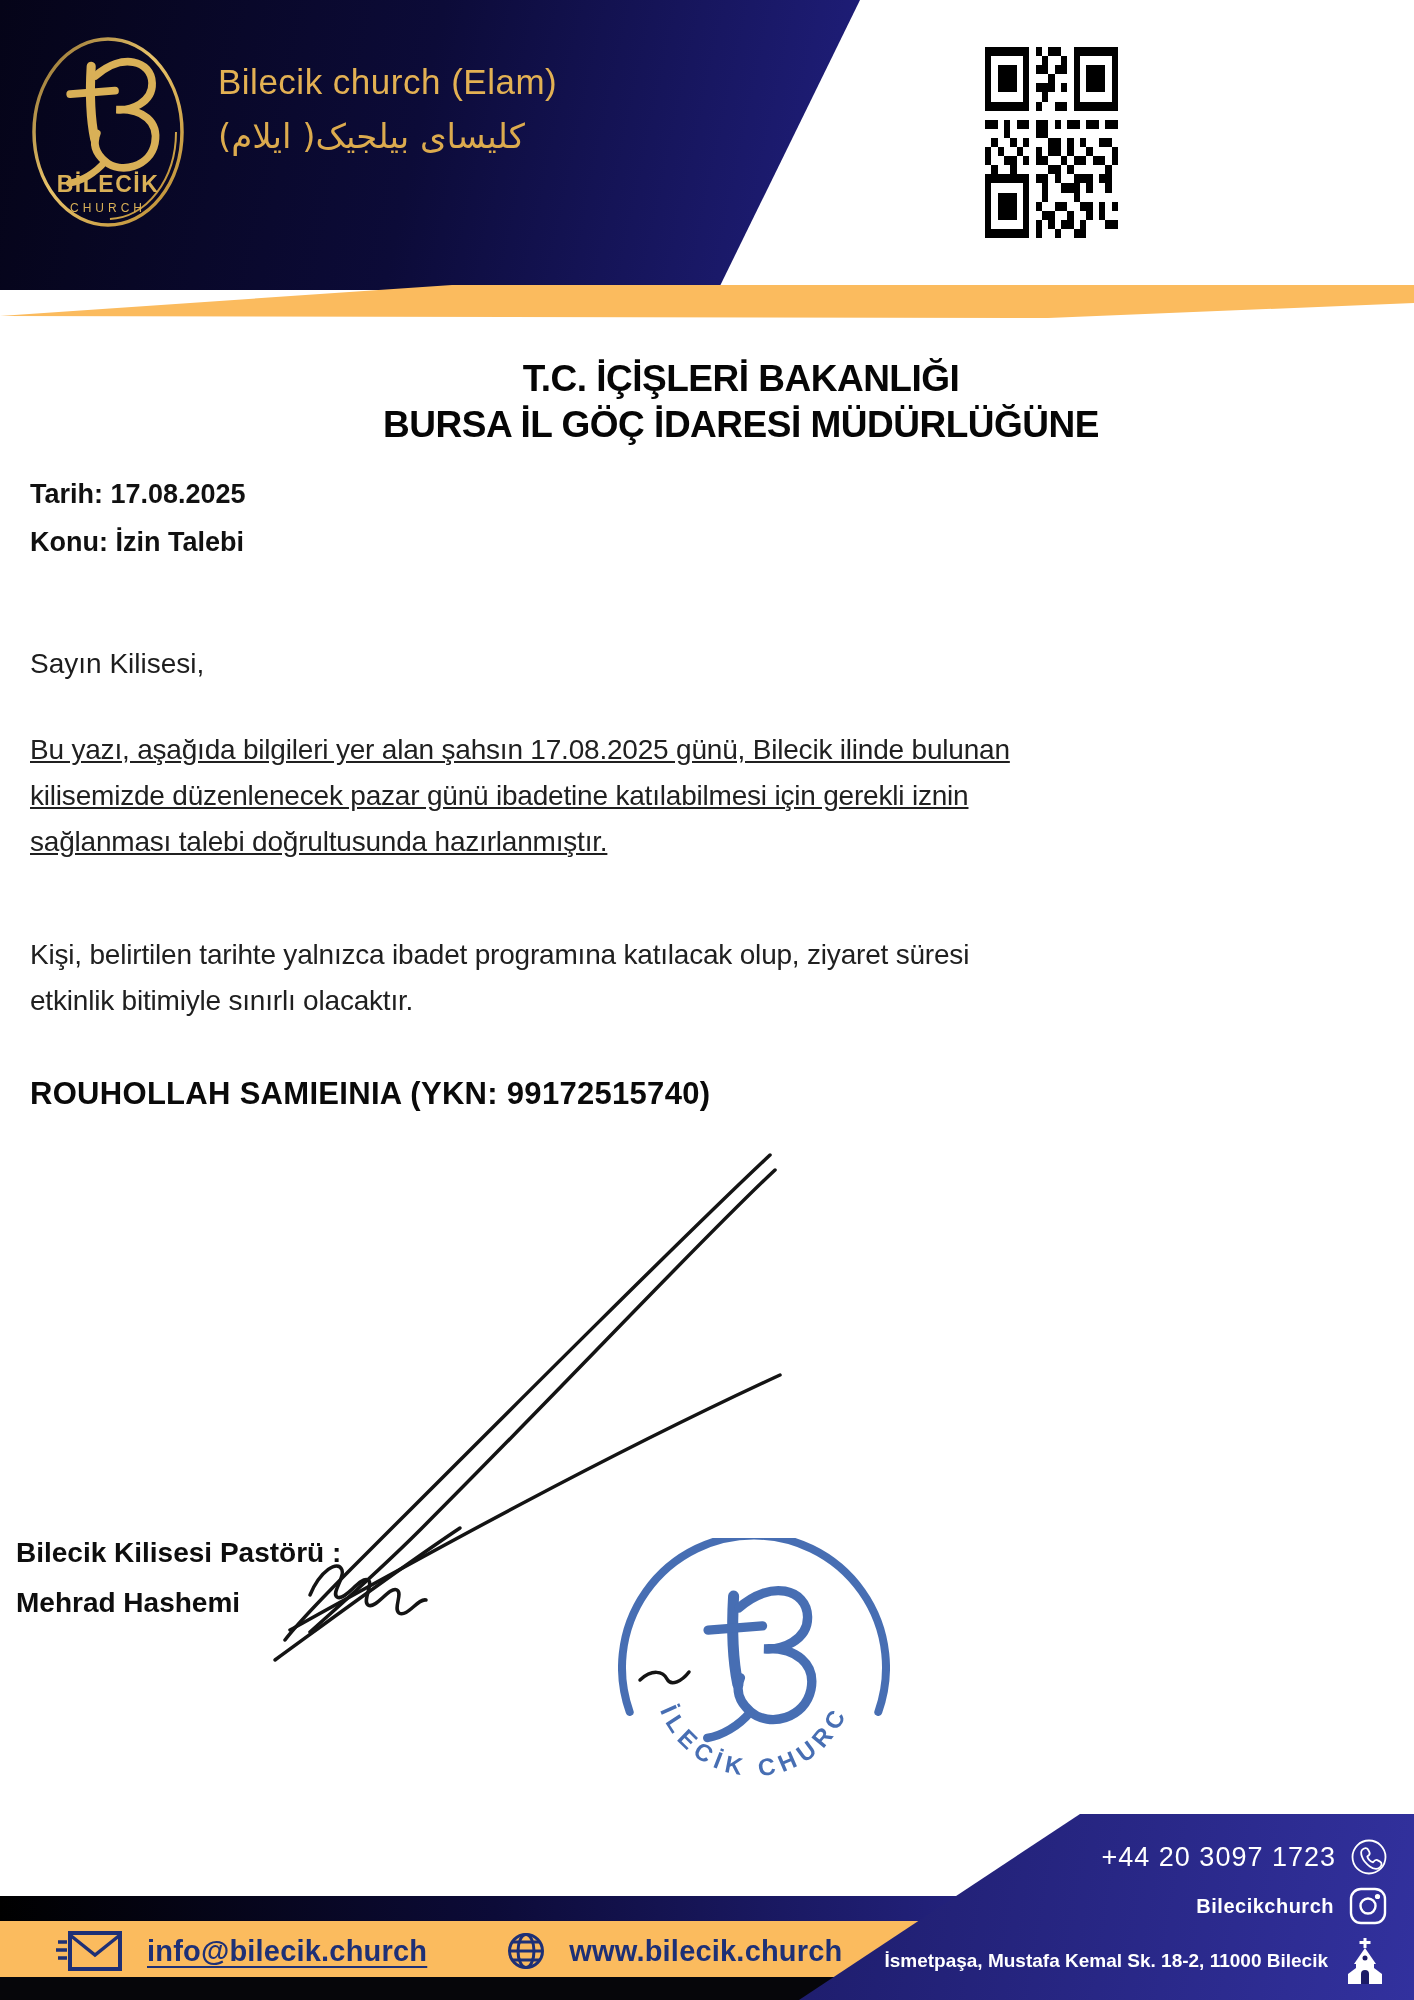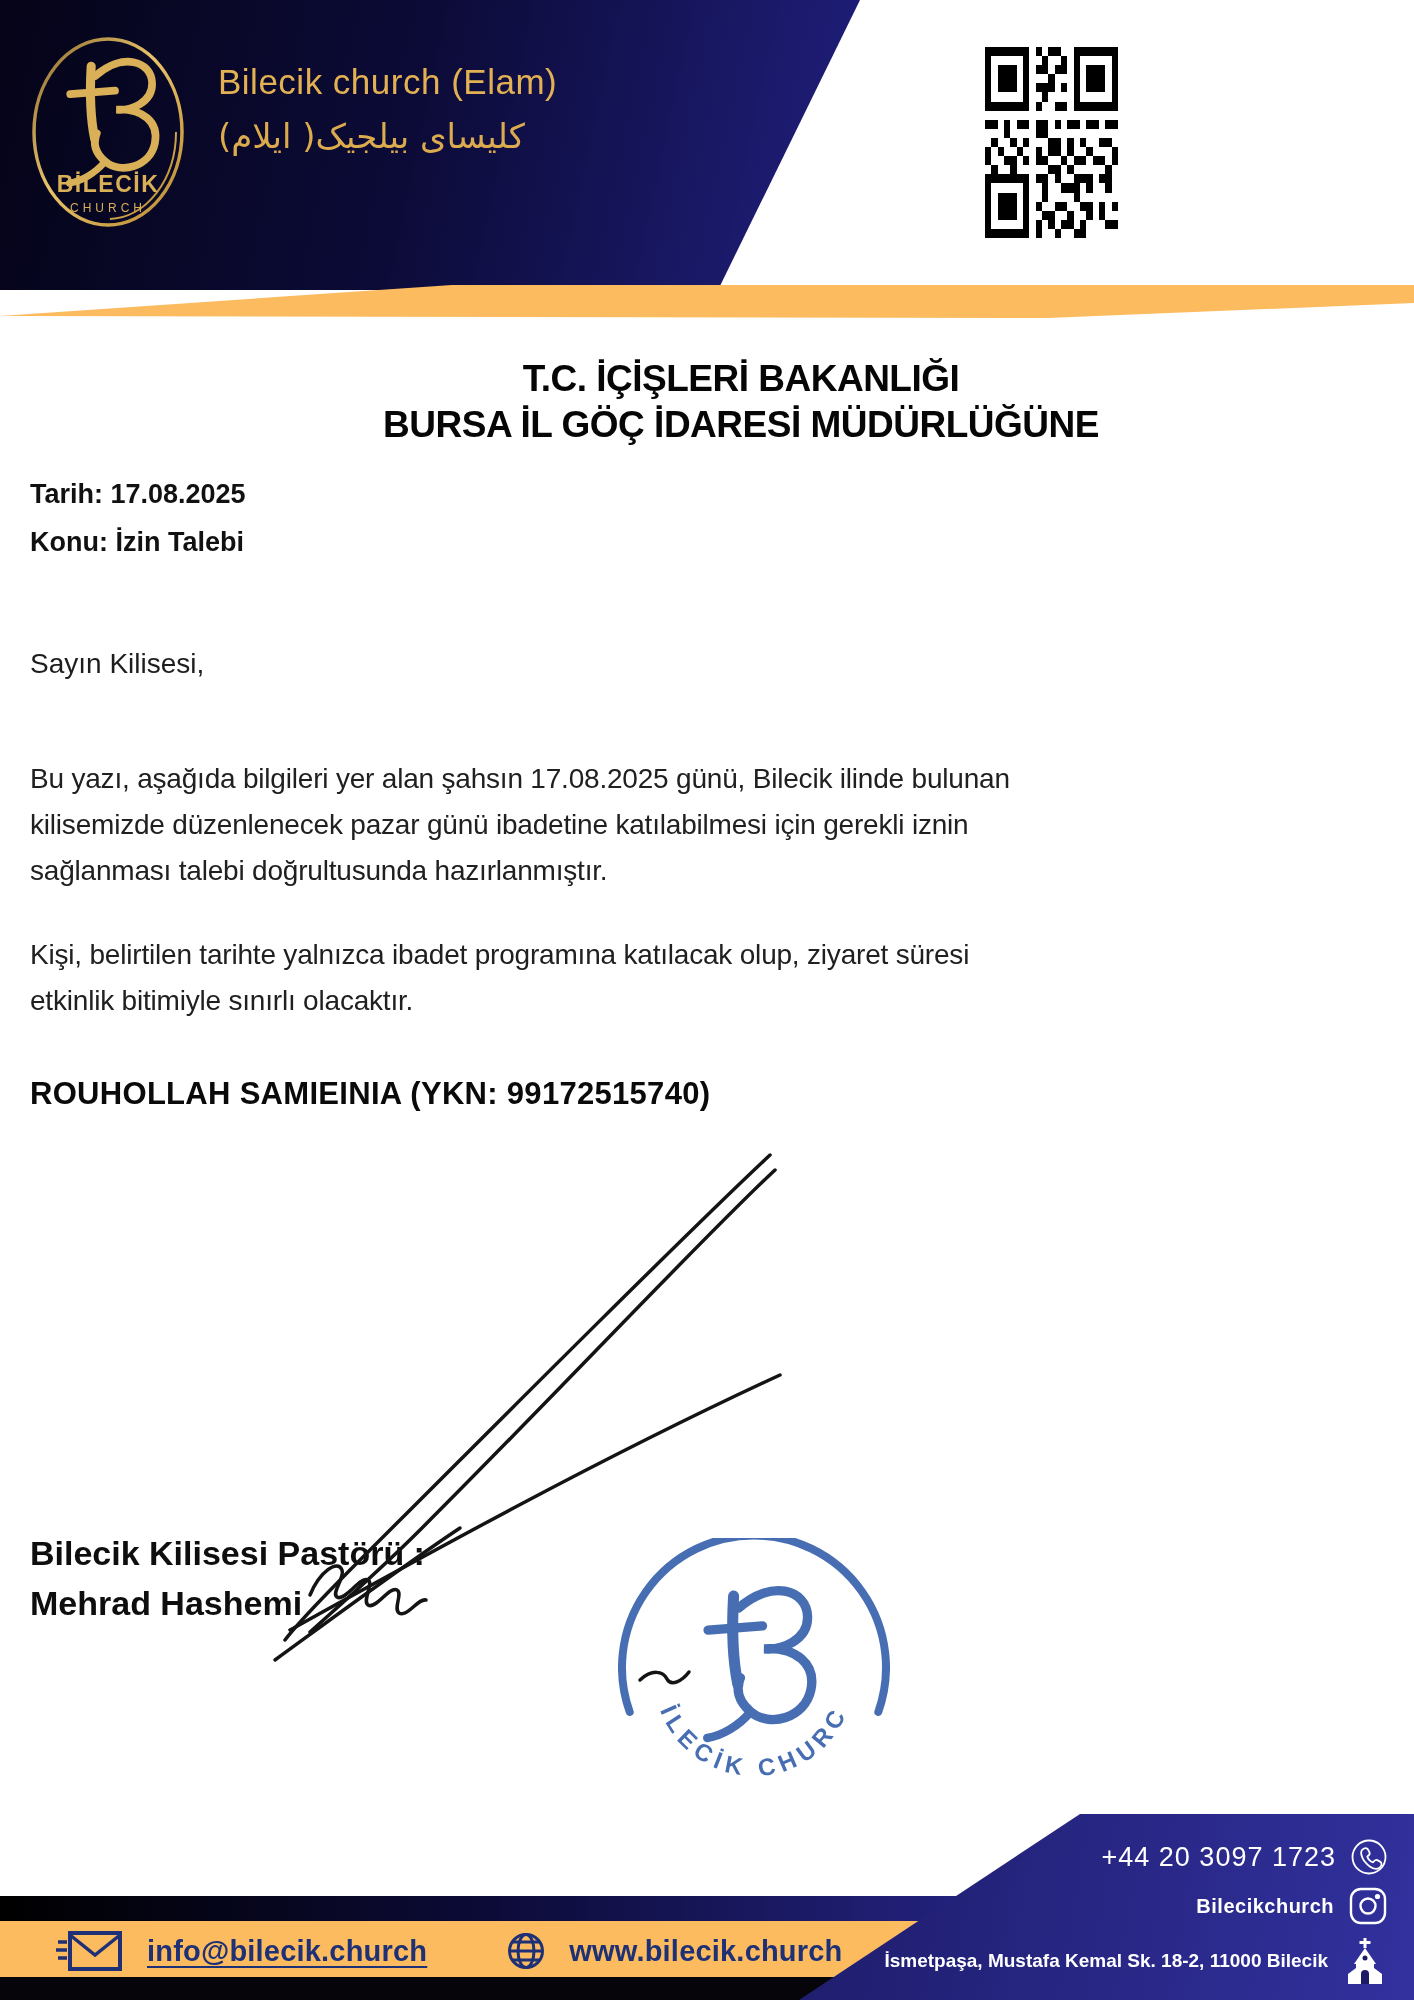--- a/index.html
+++ b/index.html
@@ -21,24 +21,24 @@
   .logo{position:absolute;left:26px;top:32px;}
   .hdr-name{position:absolute;left:218px;top:62px;font-size:35px;color:#e3b153;letter-spacing:.5px;}
   .hdr-name-fa{position:absolute;left:218px;top:116px;font-size:34px;color:#dcab4e;font-family:"DejaVu Sans",sans-serif;}
   .qr{position:absolute;left:985px;top:47px;}
   
   .title-block{position:absolute;left:0;top:356px;width:1414px;text-align:center;
     font-weight:bold;font-size:37px;line-height:46px;color:#060606;letter-spacing:-.5px;padding-left:34px;}
   .meta{position:absolute;left:30px;top:470px;font-weight:bold;font-size:27px;line-height:48px;color:#111;}
   .salutation{position:absolute;left:30px;top:648px;font-size:28px;color:#1d1d1d;}
   .para{position:absolute;left:30px;width:1010px;font-size:28px;line-height:46px;color:#202020;letter-spacing:-.2px;}
-  .para1{top:756px;}
+  .para1{top:727px;text-decoration:underline;}
   .para2{top:932px;}
   .applicant{position:absolute;left:30px;top:1076px;font-weight:bold;font-size:31px;color:#0a0a0a;letter-spacing:.3px;}
-  .pastor{position:absolute;left:30px;top:1528px;font-weight:bold;font-size:34px;line-height:50px;color:#0e0e0e;}
+  .pastor{position:absolute;left:16px;top:1528px;font-weight:bold;font-size:28px;line-height:50px;color:#0e0e0e;}
   .signature{position:absolute;left:270px;top:1140px;}
   .stamp{position:absolute;left:618px;top:1538px;opacity:.93;}
   
   .band-blue{position:absolute;left:0;top:1896px;width:1414px;height:25px;
     background:linear-gradient(90deg,#000 0%,#0c0b38 35%,#2b2a96 80%,#3332a4 100%);}
   .band-gold{position:absolute;left:0;top:1921px;width:1414px;height:56px;background:#fbbb5e;}
   .band-black{position:absolute;left:0;top:1977px;width:1414px;height:23px;background:#06060a;}
   .foot-navy{position:absolute;left:0;top:1814px;width:1414px;height:186px;
     background:linear-gradient(100deg,#0b0a2e 0%,#191860 45%,#32319e 100%);
     clip-path:polygon(1080px 0px,1414px 0px,1414px 186px,799px 186px);}

